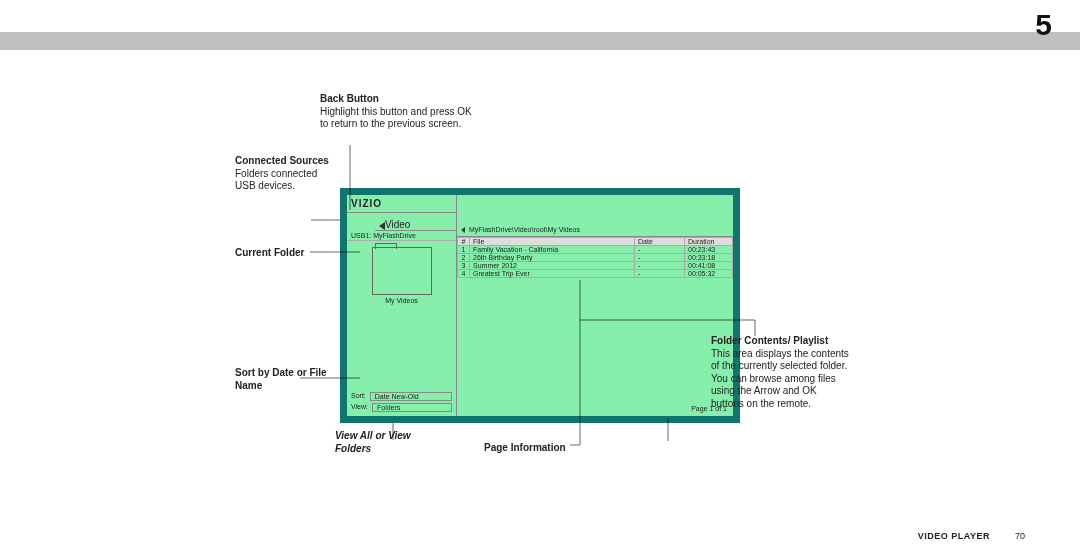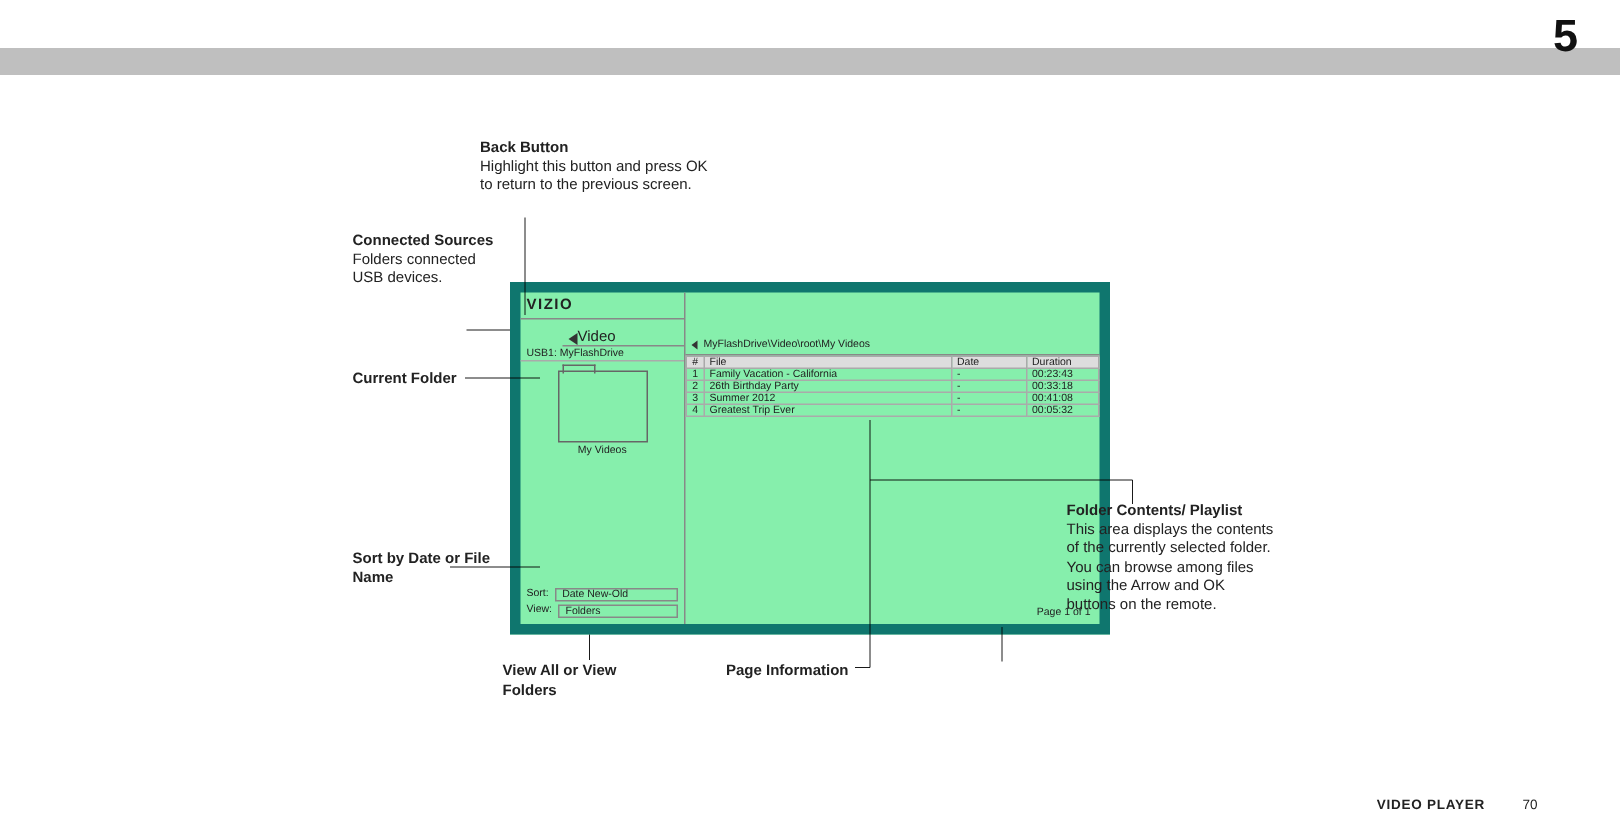--- a/index.html
+++ b/index.html
@@ -141,21 +141,21 @@
   </div>
 
   <div class="callout" style="top:247px; left:235px; width:95px;">
     <b>Current Folder</b>
   </div>
 
   <div class="callout" style="top:367px; left:235px; width:95px;">
     <b>Sort by Date or File Name</b>
   </div>
 
-  <div class="callout" style="top:442px; left:335px; width:95px;">
+  <div class="callout" style="top:430px; left:335px; width:95px;font-style:italic;">
     <b>View All or View Folders</b>
   </div>
 
   <div class="callout" style="top:442px; left:484px; width:200px;">
     <b>Page Information</b><br>
   </div>
 
   <div class="callout" style="top:335px; left:711px; width:140px;">
     <b>Folder Contents/ Playlist</b><br>
     <span>This area displays the contents of the currently selected folder. You can browse among files using the Arrow and OK buttons on the remote.</span>

